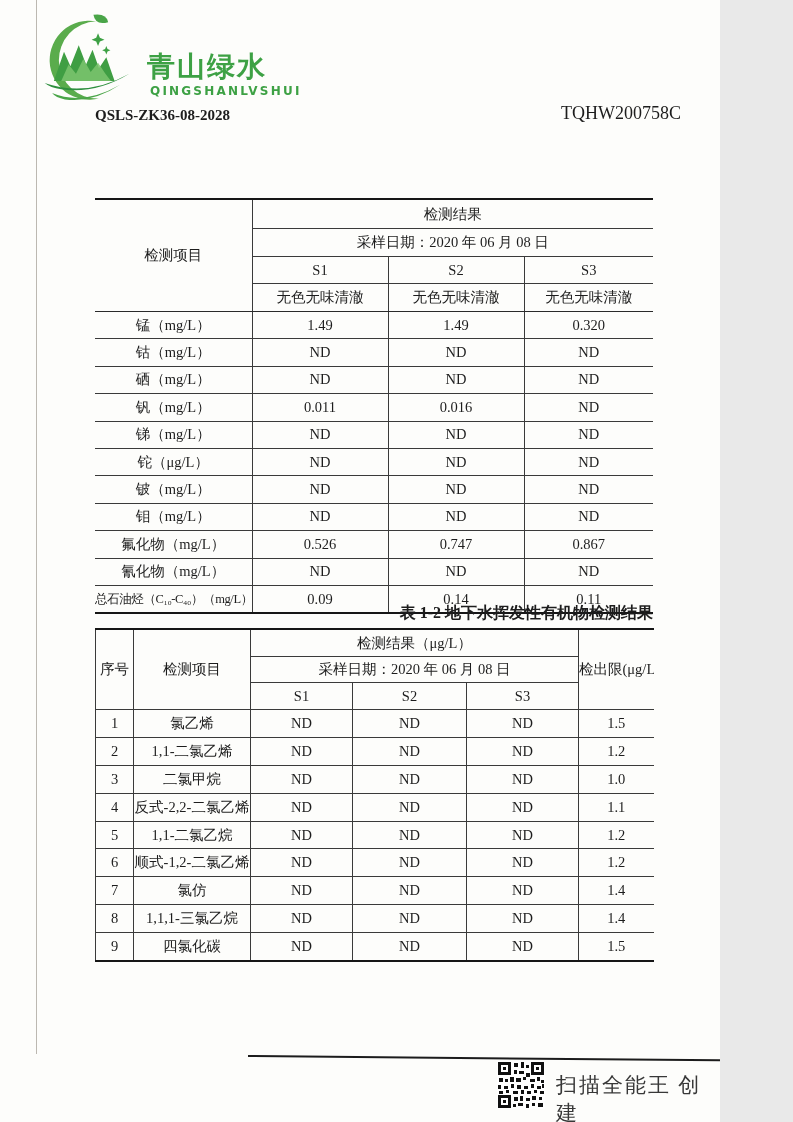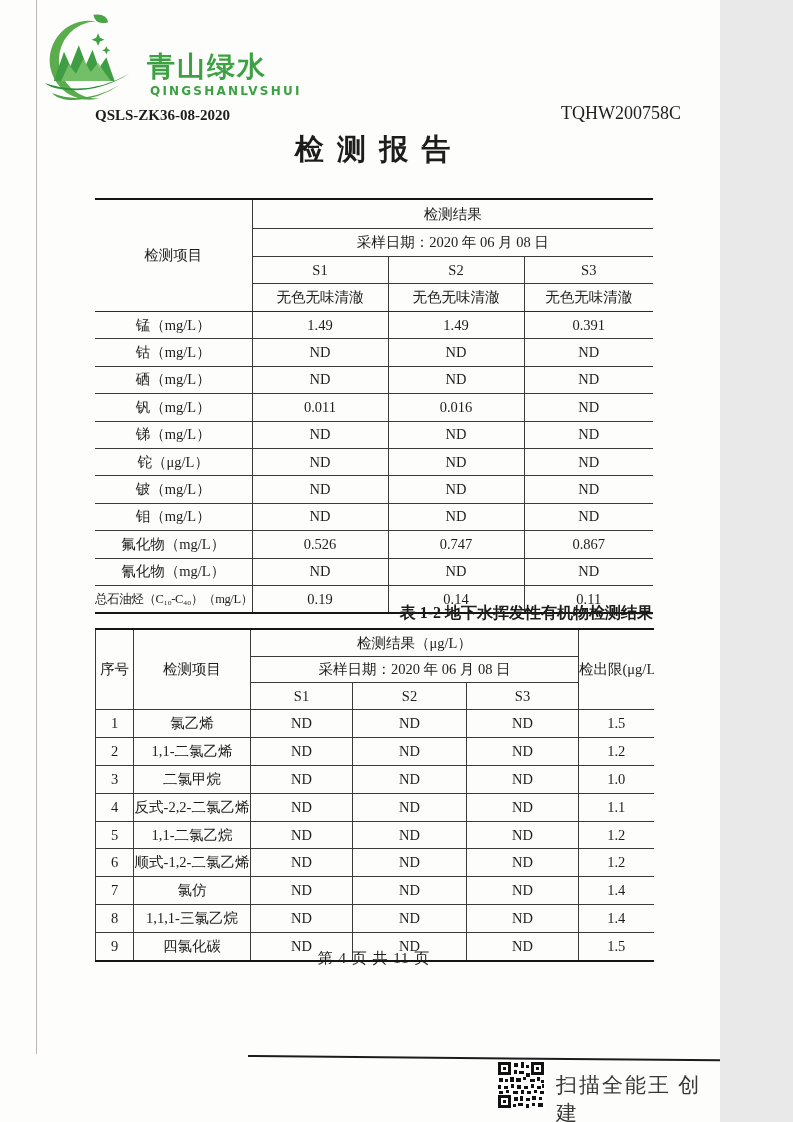--- a/index.html
+++ b/index.html
@@ -57,24 +57,23 @@
     <path d="M22,74 L30,56 L38,66 L46,50 L54,64 L62,54 L70,66 L76,74 Z" fill="#7cc46e" opacity="0.85"></path>
     <path d="M57,2 q14,-2 16,8 q-14,4 -16,-8 Z" fill="#4aa548"></path>
     <path d="M62,22 l2,5 l5,2 l-5,2 l-2,5 l-2,-5 l-5,-2 l5,-2 Z" fill="#3da144"></path>
     <path d="M71,36 l1.3,3.2 l3.2,1.3 l-3.2,1.3 l-1.3,3.2 l-1.3,-3.2 l-3.2,-1.3 l3.2,-1.3 Z" fill="#3da144"></path>
     <path d="M4,76 Q50,92 96,66 Q60,88 22,83 Q10,81 4,76 Z" fill="#2e8f3e"></path>
     <path d="M12,87 Q46,101 86,78 Q56,98 26,94 Q16,92 12,87 Z" fill="#4aa548"></path>
   </svg>
   <div class="abs logo-cn">青山绿水</div>
   <div class="abs logo-en">QINGSHANLVSHUI</div>
 
-  <div class="abs code-left">QSLS-ZK36-08-2020</div>
+  <div class="abs code-left">QSLS-ZK36-08-2028</div>
   <div class="abs code-right">TQHW200758C</div>
 
-  <div class="abs doc-title">检 测 报 告</div>
 
   <table class="abs t1">
     <colgroup>
         <col style="width:157px">
         <col style="width:136px">
         <col style="width:136px">
         <col style="width:129px">
       </colgroup>
     <thead>
       <tr>
@@ -93,21 +92,21 @@
         <td class="bl">无色无味清澈</td>
         <td class="bl">无色无味清澈</td>
         <td class="bl">无色无味清澈</td>
       </tr>
     </thead>
     <tbody>
         <tr>
     <td>锰（mg/L）</td>
     <td class="bl">1.49</td>
     <td class="bl">1.49</td>
-    <td class="bl">0.391</td>
+    <td class="bl">0.320</td>
   </tr>
         <tr>
     <td>钴（mg/L）</td>
     <td class="bl">ND</td>
     <td class="bl">ND</td>
     <td class="bl">ND</td>
   </tr>
         <tr>
     <td>硒（mg/L）</td>
     <td class="bl">ND</td>
@@ -151,21 +150,21 @@
     <td class="bl">0.867</td>
   </tr>
         <tr>
     <td>氰化物（mg/L）</td>
     <td class="bl">ND</td>
     <td class="bl">ND</td>
     <td class="bl">ND</td>
   </tr>
         <tr>
     <td>总石油烃（C₁₀-C₄₀）（mg/L）</td>
-    <td class="bl">0.19</td>
+    <td class="bl">0.09</td>
     <td class="bl">0.14</td>
     <td class="bl">0.11</td>
   </tr>
       </tbody>
   </table>
 
   <div class="abs t2-title">表 1-2 地下水挥发性有机物检测结果</div>
 
   <table class="abs t2">
     <colgroup>
@@ -261,21 +260,20 @@
     <td>9</td>
     <td class="bl">四氯化碳</td>
     <td class="bl">ND</td>
     <td class="bl">ND</td>
     <td class="bl">ND</td>
     <td class="bl">1.5</td>
   </tr>
       </tbody>
   </table>
 
-  <div class="abs page-footer">第 4 页 共 11 页</div>
 
   <svg class="abs bottom-line" width="793" height="14">
     <line x1="248" y1="6" x2="793" y2="11" stroke="#1c1c1c" stroke-width="2"></line>
   </svg>
 
   <svg class="abs qr" width="48" height="48" viewBox="0 0 48 48">
     <rect width="48" height="48" fill="#fff"></rect>
     <g fill="#111">
       <rect x="1" y="1" width="13" height="13"></rect>
         <rect x="34" y="1" width="13" height="13"></rect>

